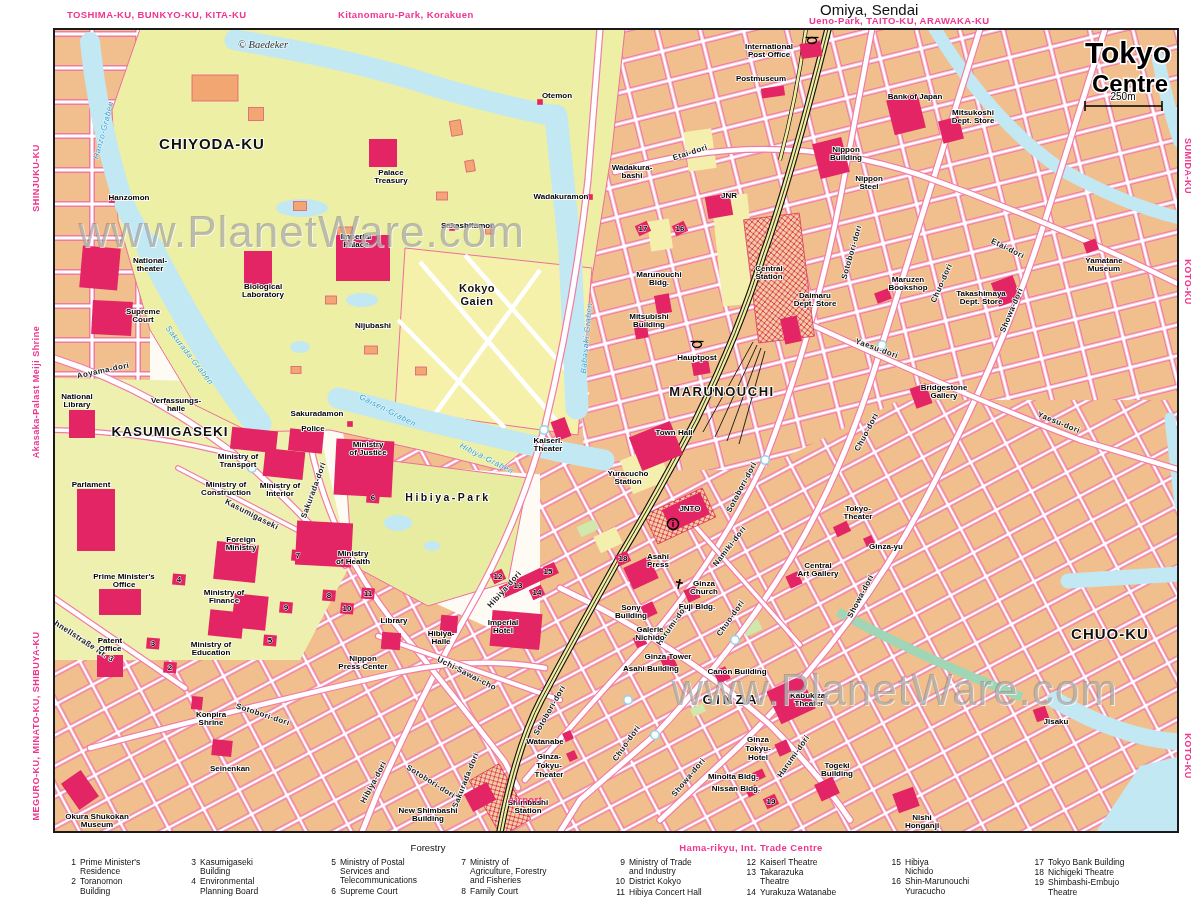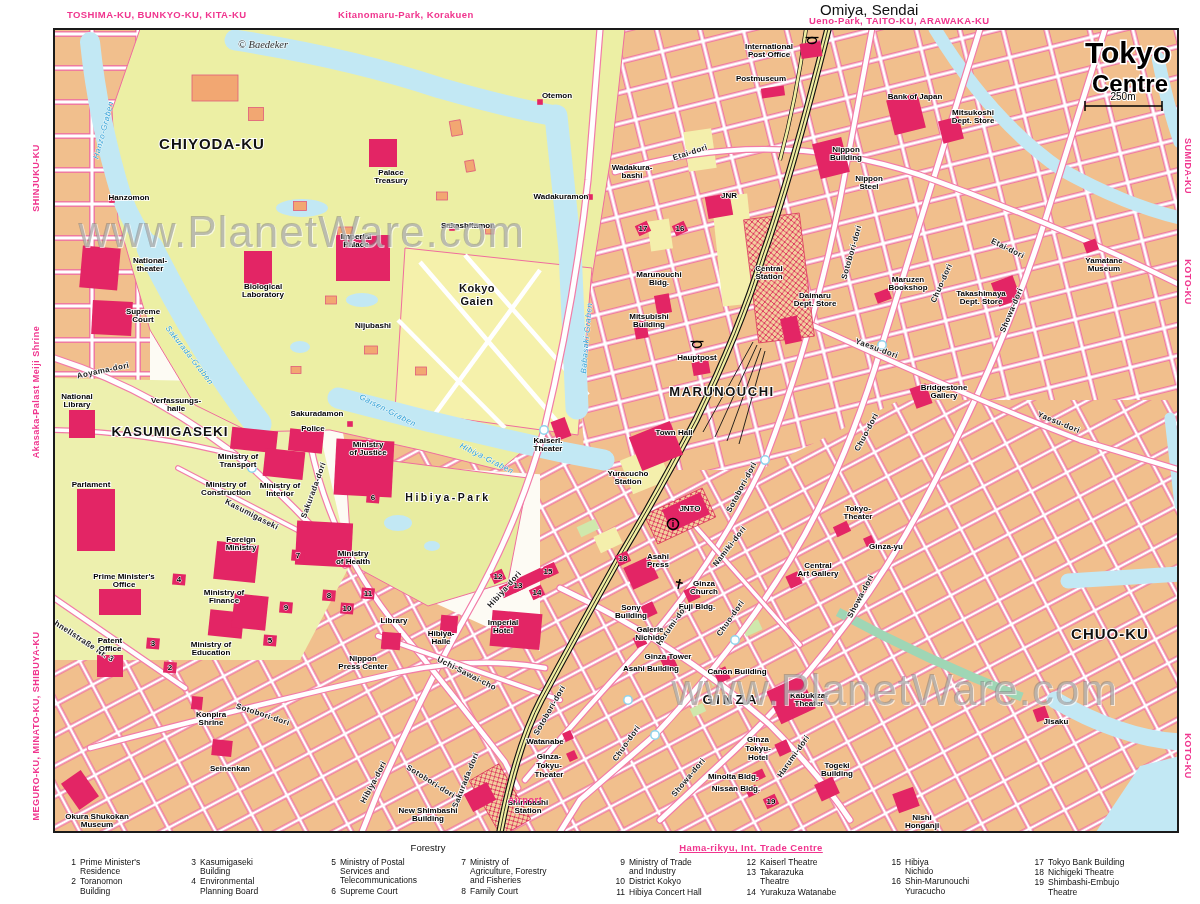--- a/index.html
+++ b/index.html
@@ -425,21 +425,21 @@
 
   <div class="edge l" style="left:36px;top:178px;">SHINJUKU-KU</div>
   <div class="edge l" style="left:36px;top:392px;">Akasaka-Palast  Meiji Shrine</div>
   <div class="edge l" style="left:36px;top:726px;">MEGURO-KU, MINATO-KU, SHIBUYA-KU</div>
   <div class="edge r" style="left:1188px;top:166px;">SUMIDA-KU</div>
   <div class="edge r" style="left:1188px;top:282px;">KOTO-KU</div>
   <div class="edge r" style="left:1188px;top:756px;">KOTO-KU</div>
 
   <div class="bot blk" style="left:378px;top:842px;width:100px;color:#111;">Forestry</div>
   <div class="bot pink" style="left:483px;top:794px;width:84px;">Airport</div>
-  <div class="bot pink" style="left:628px;top:842px;width:246px;text-decoration:underline;">Hama-rikyu, Int. Trade Centre</div>
+  <div class="bot pink" style="left:628px;top:842px;width:246px;">Hama-rikyu, Int. Trade Centre</div>
 
   <div id="legend">
       <div class="lcol" style="left: 8px;">
         <div class="litem">
           <span class="lnum">1</span>
           <span class="ltxt">Prime Minister's
 Residence</span>
         </div>
         <div class="litem">
           <span class="lnum">2</span>

